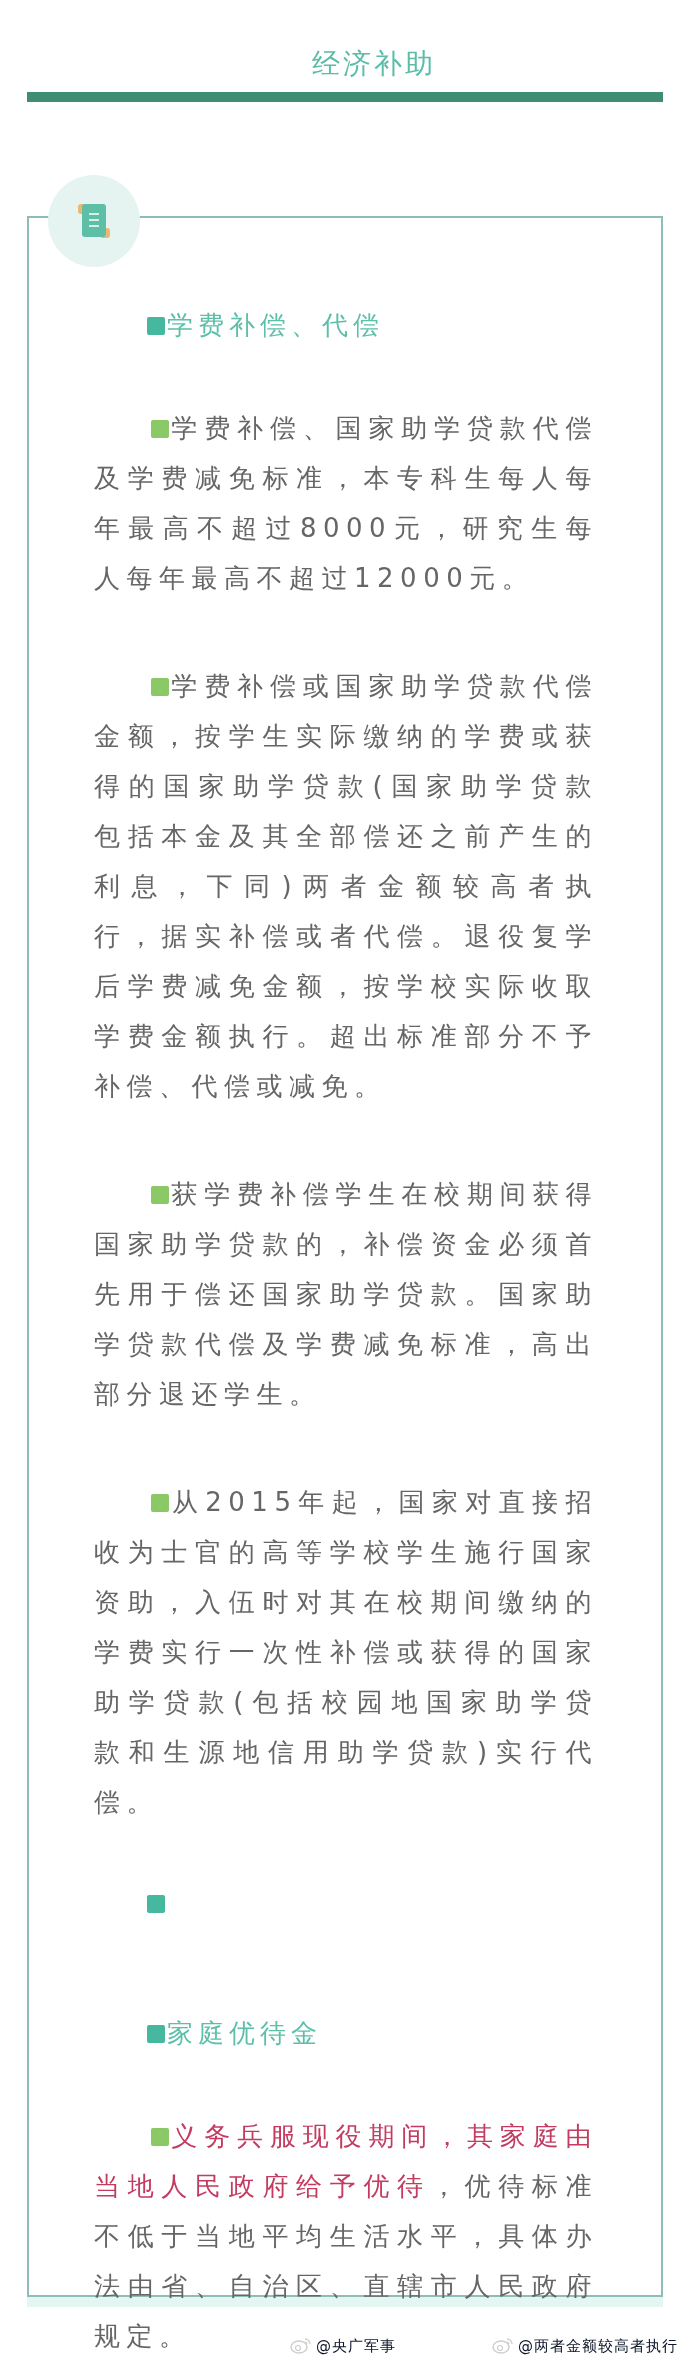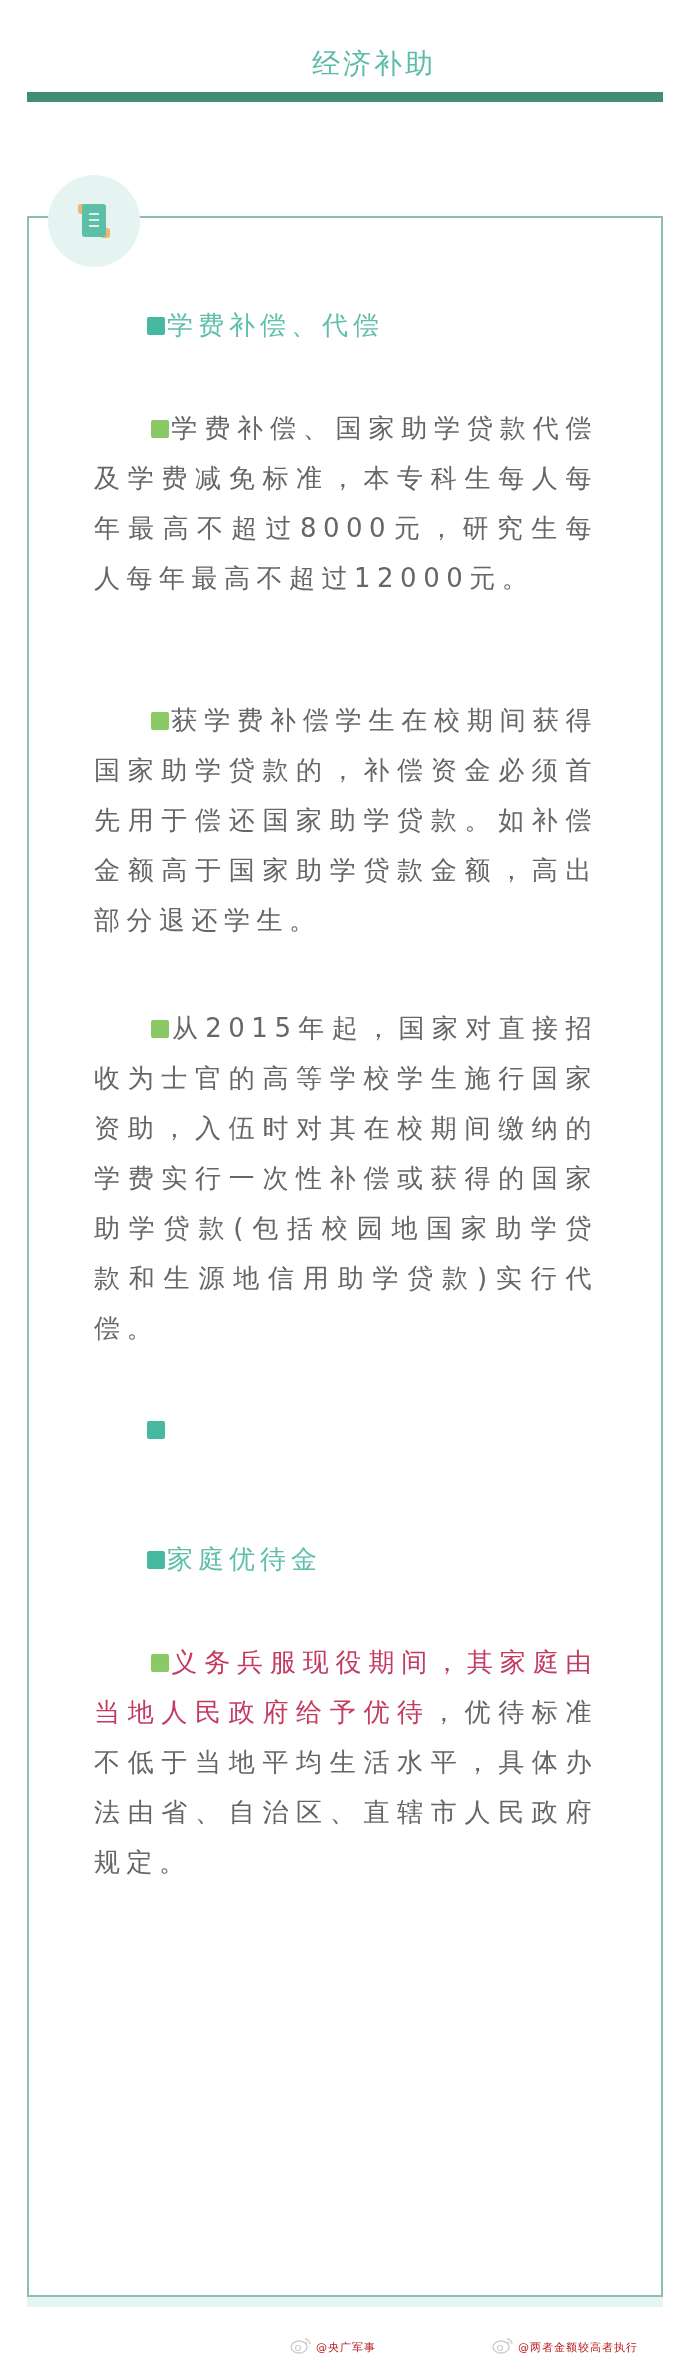--- a/index.html
+++ b/index.html
@@ -18,21 +18,21 @@
   .heading { font-size: 26px; line-height: 44px; color: #5dbfaa; letter-spacing: 5px; padding-left: 57px; margin: 8px; }
   .sq { display: inline-block; width: 18px; height: 18px; border-radius: 2px; vertical-align: -1px; margin-right: 2px; }
   .sq-teal { background: #45b89f; }
   .sq-green { background: #8bc866; }
   .para { font-size: 26px; line-height: 50px; color: #666666; letter-spacing: 6.5px; margin: 12px; text-indent: 57px;
           text-align: justify; }
   .para .sq { text-indent: 0; }
   .red { color: #c33b60; }
   .gap-h { height: 36px; }
   .gap-p { height: 34px; }
-  .wm { position: absolute; top: 2336px; font-size: 11px; color: #b91c1c; letter-spacing: 1px; line-height: 20px; }
+  .wm { position: absolute; top: 2336px; font-size: 15px; color: #0f172a; letter-spacing: 1px; line-height: 20px; }
   .wm .wb { display: inline-block; width: 22px; height: 18px; vertical-align: -3px; margin-right: 4px; }
 </style>
 </head>
 <body>
 
 <div class="page-title">经济补助</div>
 <div class="title-bar"></div>
 
 <div class="box-shadow"></div>
 <div class="box"></div>
@@ -47,22 +47,23 @@
     <rect x="17" y="26" width="10" height="2" fill="#d9f1ea"></rect>
   </svg>
 </div>
 
 <div class="content">
 
   <div class="heading"><span class="sq sq-teal"></span><span>学费补偿、代偿</span></div>
   <div class="gap-h"></div>
   <p class="para"><span class="sq sq-green"></span><span>学费补偿、国家助学贷款代偿及学费减免标准，本专科生每人每年最高不超过8000元，研究生每人每年最高不超过12000元。</span></p>
   <div class="gap-p"></div>
+  <p class="para"><span class="sq sq-green"></span><span>学费补偿或国家助学贷款代偿金额，按学生实际缴纳的学费或获得的国家助学贷款(国家助学贷款包括本金及其全部偿还之前产生的利息，下同)两者金额较高者执行，据实补偿或者代偿。退役复学后学费减免金额，按学校实际收取学费金额执行。超出标准部分不予补偿、代偿或减免。</span></p>
   <div class="gap-p"></div>
-  <p class="para"><span class="sq sq-green"></span><span>获学费补偿学生在校期间获得国家助学贷款的，补偿资金必须首先用于偿还国家助学贷款。如补偿金额高于国家助学贷款金额，高出部分退还学生。</span></p>
+  <p class="para"><span class="sq sq-green"></span><span>获学费补偿学生在校期间获得国家助学贷款的，补偿资金必须首先用于偿还国家助学贷款。国家助学贷款代偿及学费减免标准，高出部分退还学生。</span></p>
   <div class="gap-p"></div>
   <p class="para"><span class="sq sq-green"></span><span>从2015年起，国家对直接招收为士官的高等学校学生施行国家资助，入伍时对其在校期间缴纳的学费实行一次性补偿或获得的国家助学贷款(包括校园地国家助学贷款和生源地信用助学贷款)实行代偿。</span></p>
   <div class="gap-p"></div>
 
   <div class="heading"><span class="sq sq-teal"></span></div>
   <div class="gap-h"></div>
   <div class="gap-p"></div>
 
   <div class="heading"><span class="sq sq-teal"></span><span>家庭优待金</span></div>
   <div class="gap-h"></div>

